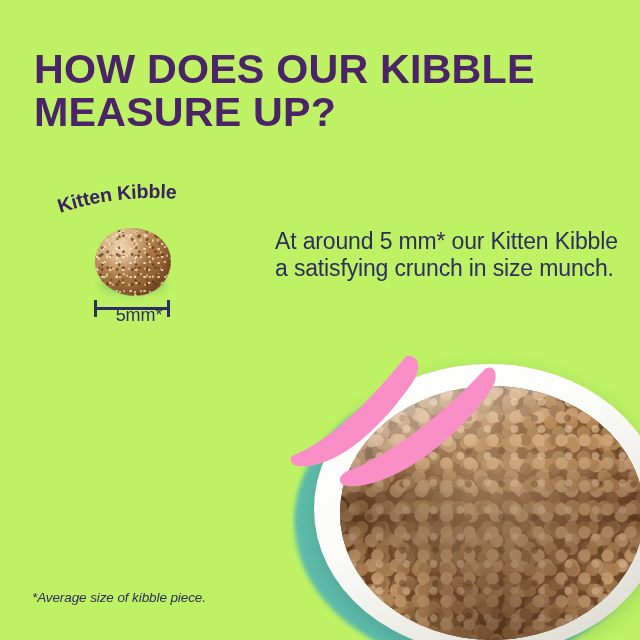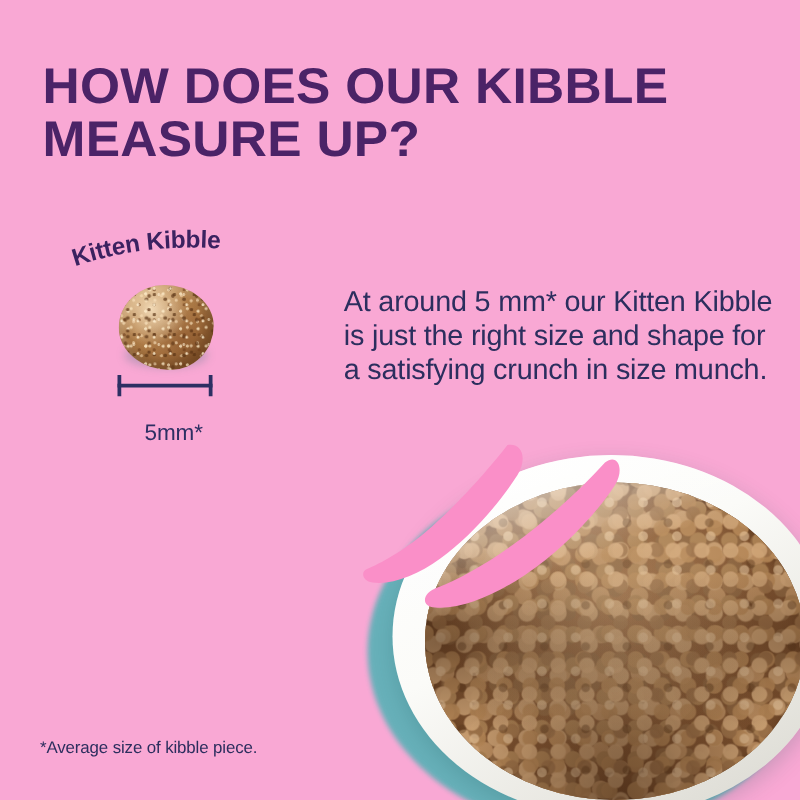--- a/index.html
+++ b/index.html
@@ -14,21 +14,21 @@
     font-family: "Liberation Sans", sans-serif;
     background: #68cdcb;
     position: relative;
   }
 
   .canvas {
     position: absolute;
     inset: 0;
     width: 640px;
     height: 640px;
-    background: #f9a8d4;
+    background: #bef264;
     overflow: hidden;
   }
 
   
   .headline {
     position: absolute;
     left: 34px;
     top: 48px;
     width: 520px;
     color: #4b2367;
@@ -141,21 +141,21 @@
     width: 3px;
     height: 17px;
     background: #2d2f63;
   }
   .measure-bar .m-cap.left { left: 0; }
   .measure-bar .m-cap.right { right: 0; }
 
   .measure-caption {
     position: absolute;
     left: 94px;
-    top: 336px;
+    top: 305px;
     width: 90px;
     text-align: center;
     color: #2d2f63;
     font-size: 18px;
     font-weight: 400;
     letter-spacing: -0.1px;
   }
 
   
   .body-copy {
@@ -172,20 +172,21 @@
   .body-copy .bc-line { display: block; white-space: nowrap; }
 
   
   .footnote {
     position: absolute;
     left: 32px;
     top: 590px;
     color: #2c2e5e;
     font-size: 13.5px;
     letter-spacing: -0.1px;
+    font-style: italic;
   }
 
   
   .bowl-scene {
     position: absolute;
     left: 286px;
     top: 352px;
     width: 360px;
     height: 300px;
   }
@@ -315,21 +316,20 @@
 
   <div class="measure-bar">
     <div class="m-cap left"></div>
     <div class="m-line"></div>
     <div class="m-cap right"></div>
   </div>
   <div class="measure-caption">5mm*</div>
 
   <p class="body-copy">
     <span class="bc-line">At around 5 mm* our Kitten Kibble</span>
-    <span class="bc-line">is just the right size and shape for</span>
     <span class="bc-line">a satisfying crunch in size munch.</span>
   </p>
 
   <div class="bowl-scene">
     <div class="bowl-shadow"></div>
     <div class="bowl">
       <div class="bowl-inner">
         <div class="kibble-fill"></div>
         <div class="kibble-fill layer2"></div>
         <div class="kibble-fill layer3"></div>

